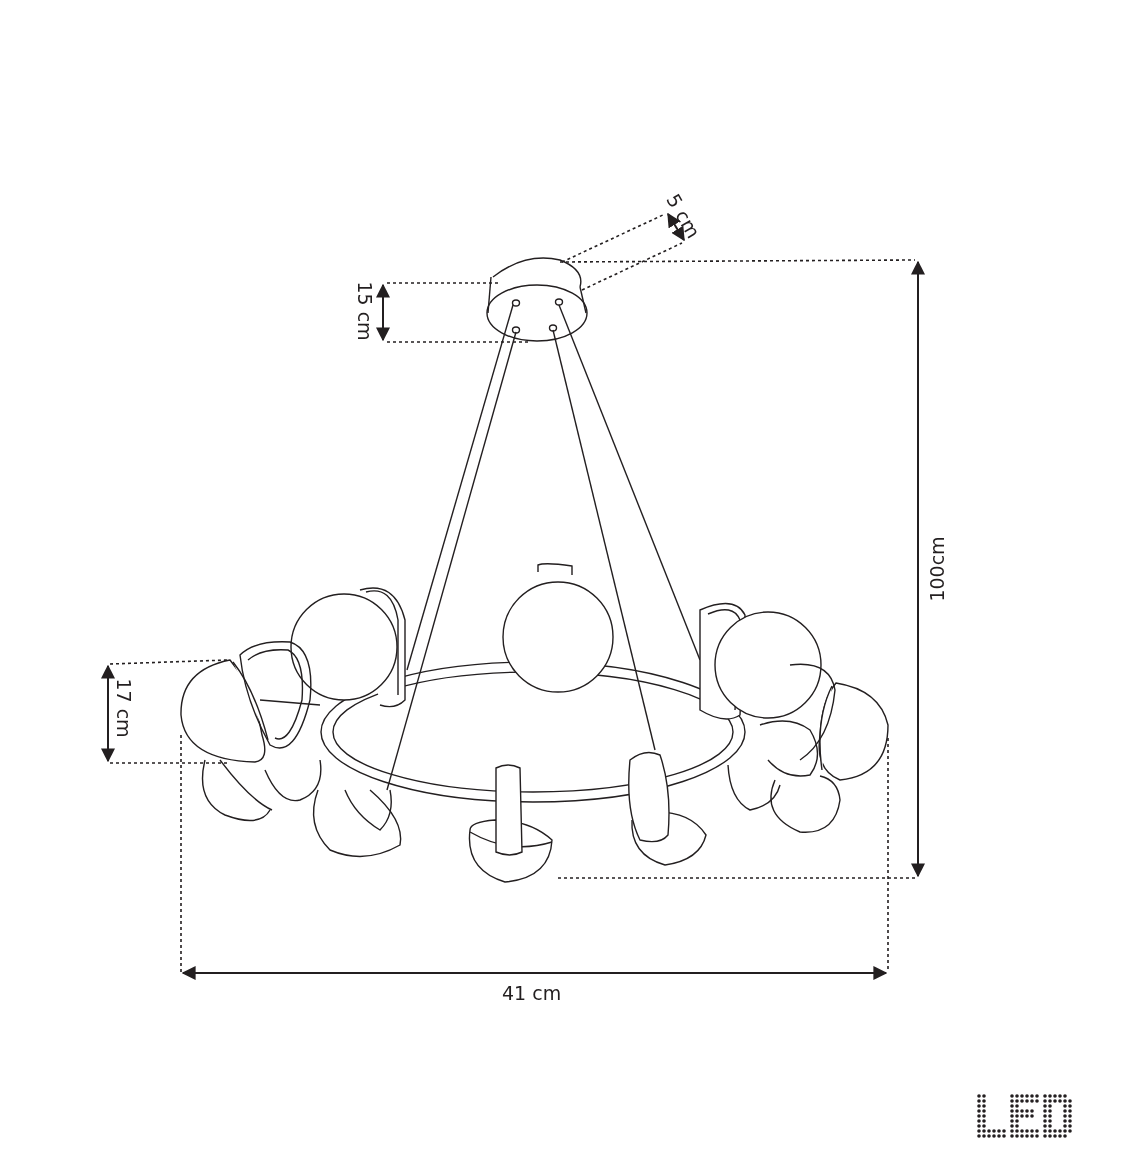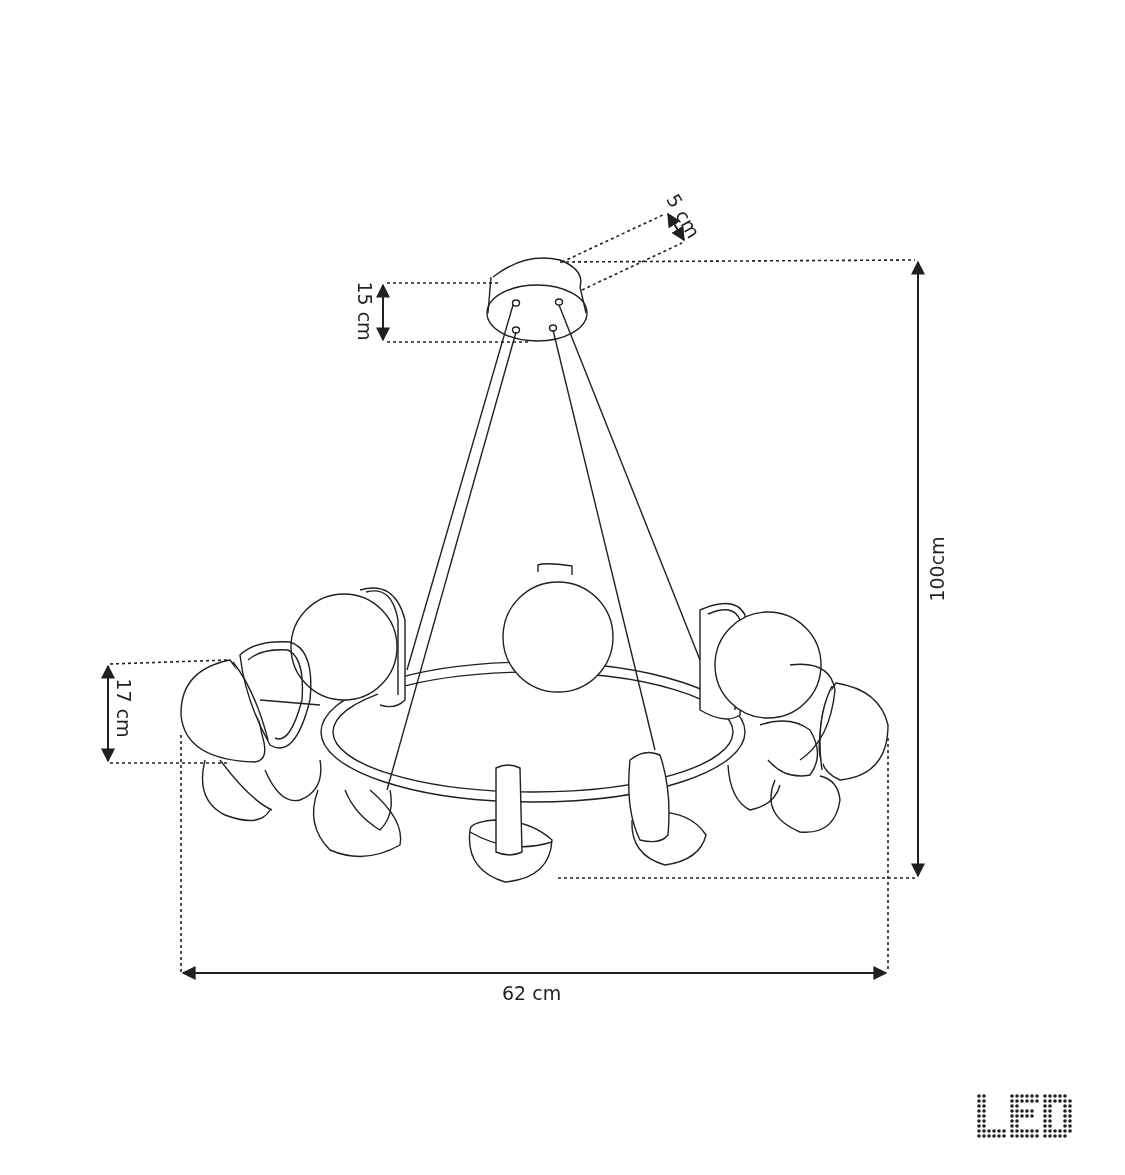--- a/index.html
+++ b/index.html
@@ -101,21 +101,21 @@
     <line x1="383" y1="285" x2="383" y2="340" marker-start="url(#arr)" marker-end="url(#arr)"></line>
     <line x1="108" y1="666" x2="108" y2="761" marker-start="url(#arr)" marker-end="url(#arr)"></line>
     <line x1="668" y1="214" x2="684" y2="240" marker-start="url(#arr)" marker-end="url(#arr)"></line>
   </g>
 </svg>
 
 <div class="lbl rot90" style="left:660px; top:205px; transform: rotate(60deg);">5 cm</div>
 <div class="lbl rot90" style="left:335px; top:300px;">15 cm</div>
 <div class="lbl rotm90" style="left:904px; top:558px;">100cm</div>
 <div class="lbl rot90" style="left:94px; top:697px;">17 cm</div>
-<div class="lbl" style="left:502px; top:982px;">62 cm</div>
+<div class="lbl" style="left:502px; top:982px;">41 cm</div>
 
 <div class="led-badge" title="LED">
   <svg width="104" height="50" viewBox="0 0 104 50">
     <g fill="#231f20">
 
       <g>
         <circle cx="4" cy="4" r="1.8"></circle>
           <circle cx="9" cy="4" r="1.8"></circle>
         <circle cx="4" cy="9" r="1.8"></circle>
           <circle cx="9" cy="9" r="1.8"></circle>

